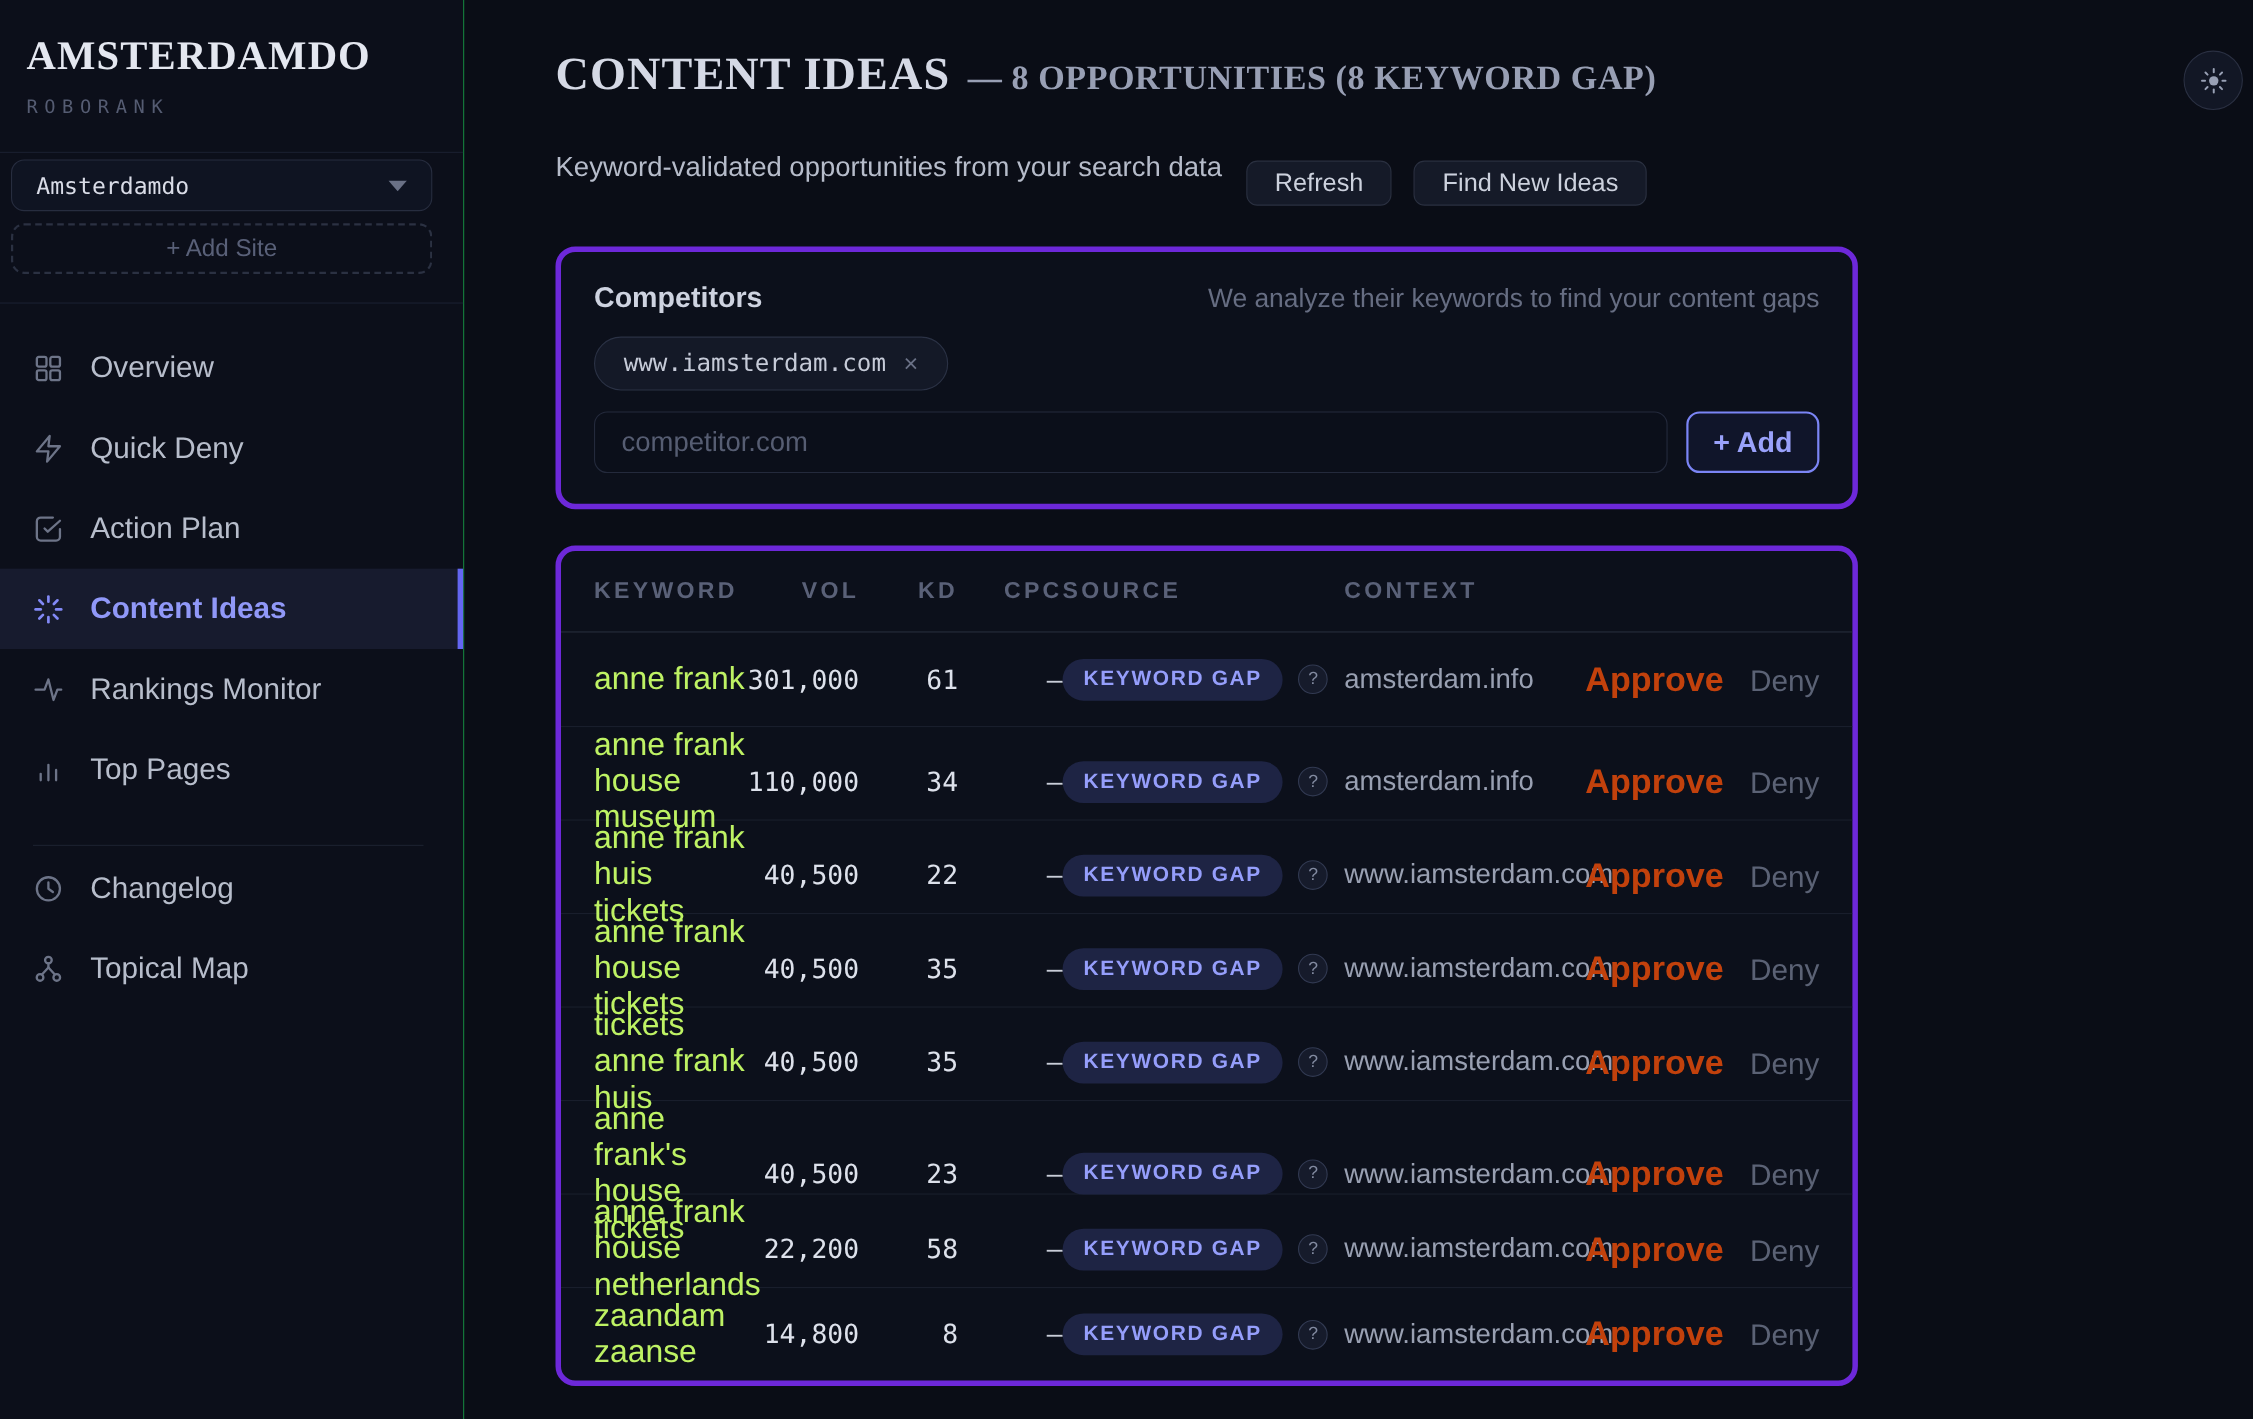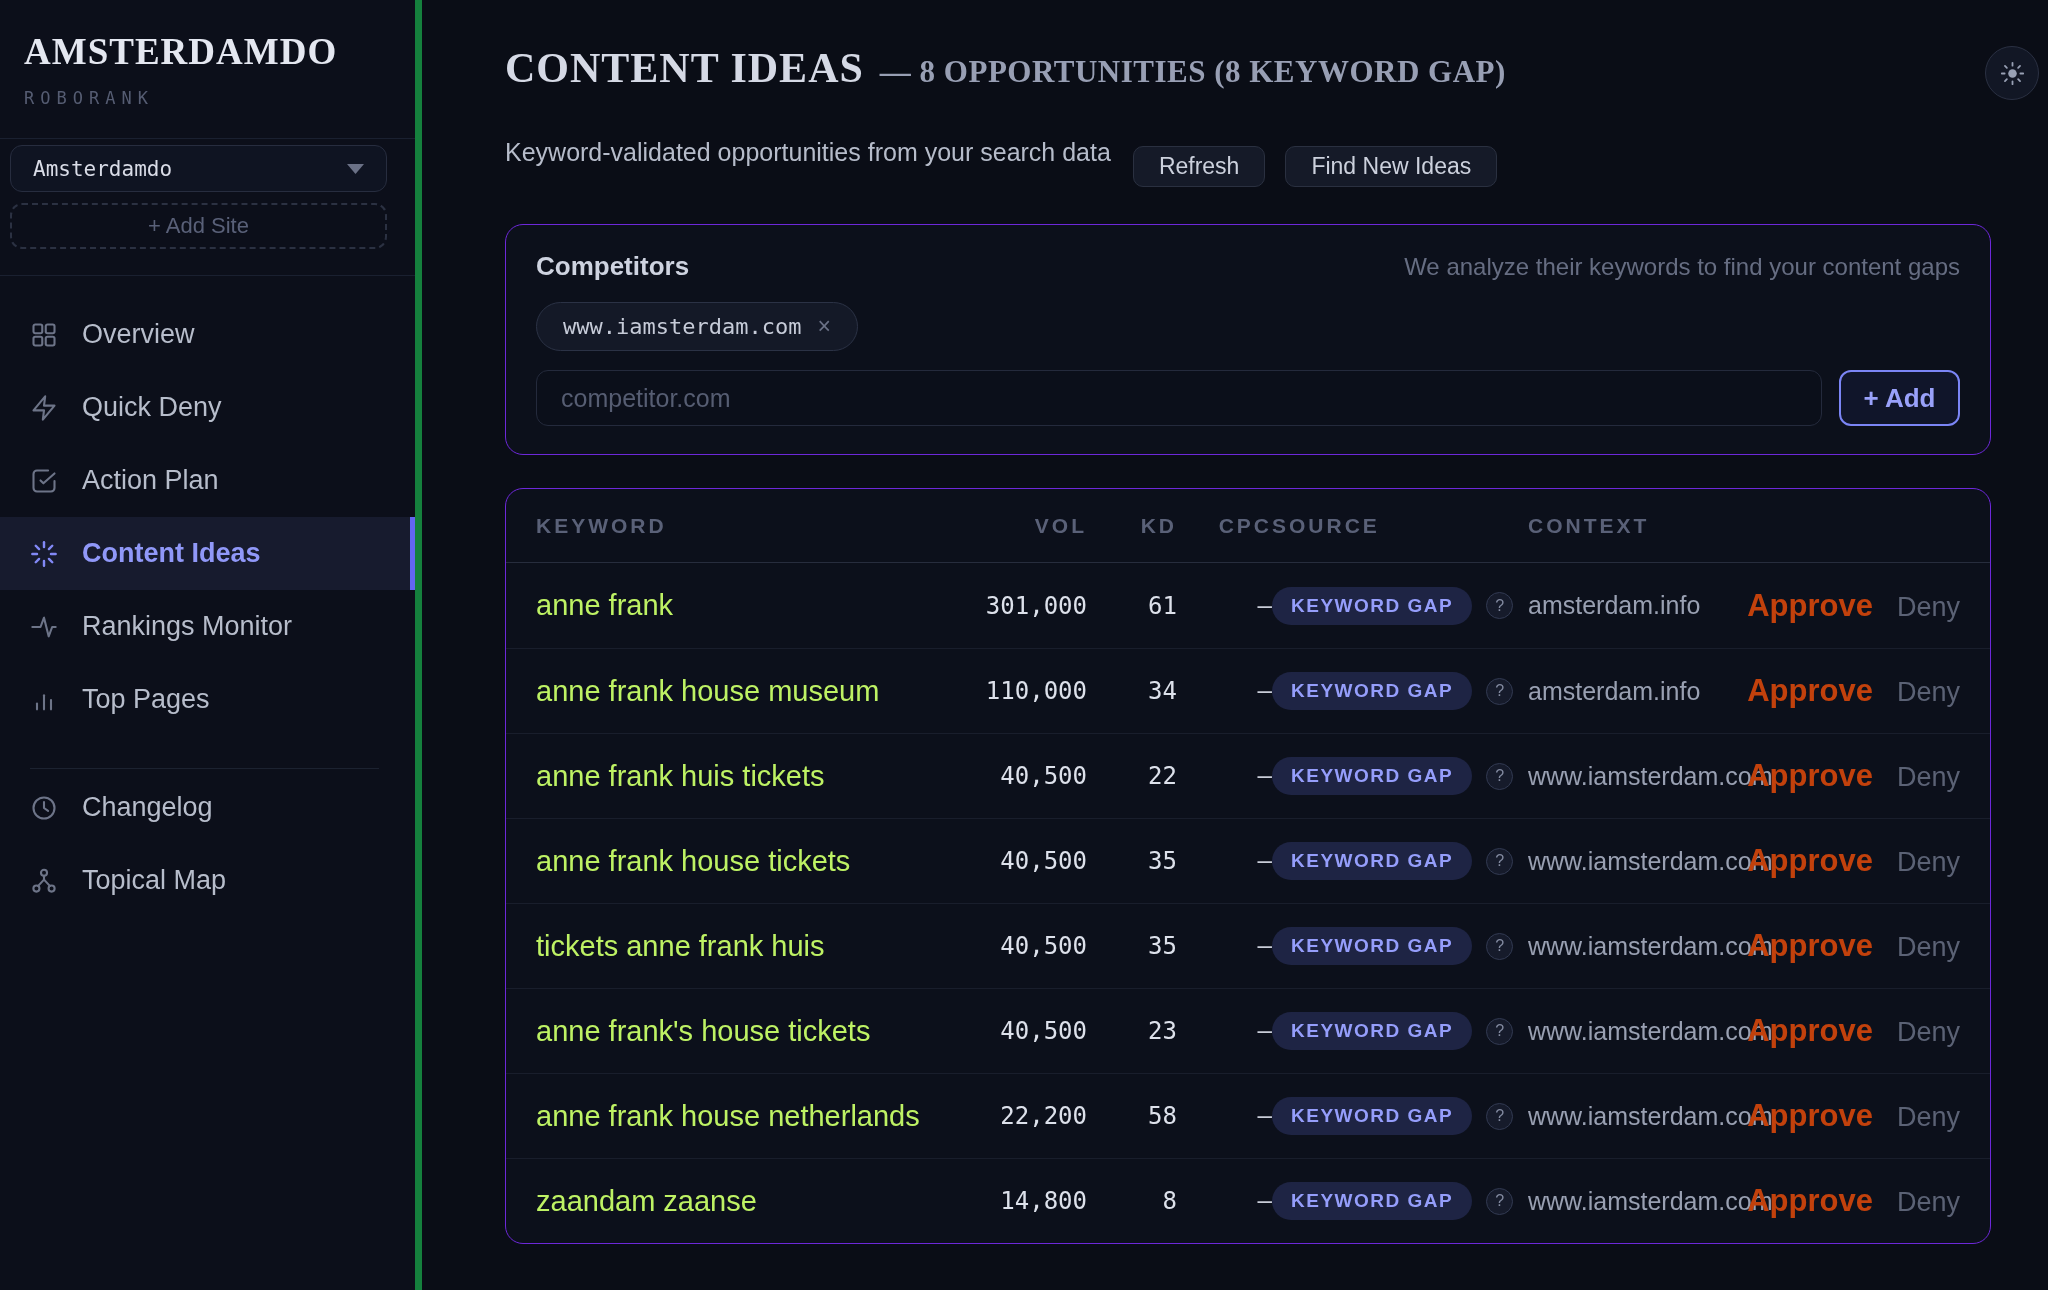--- a/index.html
+++ b/index.html
@@ -9,21 +9,21 @@
     font-family:"Liberation Sans", sans-serif;
     color:#b6bcca;
     overflow:hidden;
     position:relative;
   }
   svg { display:block; width:100%; height:100%; }
 
   
   .sidebar {
     position:absolute; left:0; top:0; bottom:0; width:422px;
-    background:#0c0f1a; border-right:7px solid #15803d;
+    background:#0c0f1a; border-right:1px solid #15803d;
   }
   .side-header { padding:30px 24px 0 24px; height:139px; border-bottom:1px solid #1a2030; }
   .logo {
     font-family:"Liberation Serif", serif; font-weight:700;
     font-size:37px; color:#e4e7f0; letter-spacing:1px;
   }
   .brand {
     margin-top:15px; font-family:"DejaVu Sans Mono", monospace;
     font-size:17px; letter-spacing:6px; color:#555c72;
   }
@@ -75,21 +75,21 @@
   .desc-row { margin-top:26px; display:flex; align-items:center; gap:20px; }
   .desc { font-size:25px; color:#b6bcca; margin-right:2px; }
   .btn {
     height:41px; padding:0 25px; border-radius:10px; background:#151a28;
     border:1px solid #2a3040; color:#ccd1dd; font-size:23px;
     display:flex; align-items:center; cursor:pointer; white-space:nowrap;margin-top:28px;
   }
 
   
   .card {
-    width:1486px; border:1px solid #6d28d9; border-radius:18px; background:#0c101b;
+    width:1184px; border:5px solid #6d28d9; border-radius:18px; background:#0c101b;
   }
   .competitors { margin-top:37px; padding:26px 30px 28px 30px; }
   .comp-top { display:flex; align-items:baseline; justify-content:space-between; }
   .comp-title { font-size:26px; font-weight:700; color:#ced3e0; }
   .comp-note { font-size:24px; color:#666d82; }
   .chip-row { margin-top:20px; display:flex; gap:16px; }
   .chip {
     display:inline-flex; align-items:center; gap:16px; height:49px; padding:0 26px;
     border-radius:999px; background:#141927; border:1px solid #2b3245;
     font-family:"DejaVu Sans Mono", monospace; font-size:22px; color:#c6cbd8;

